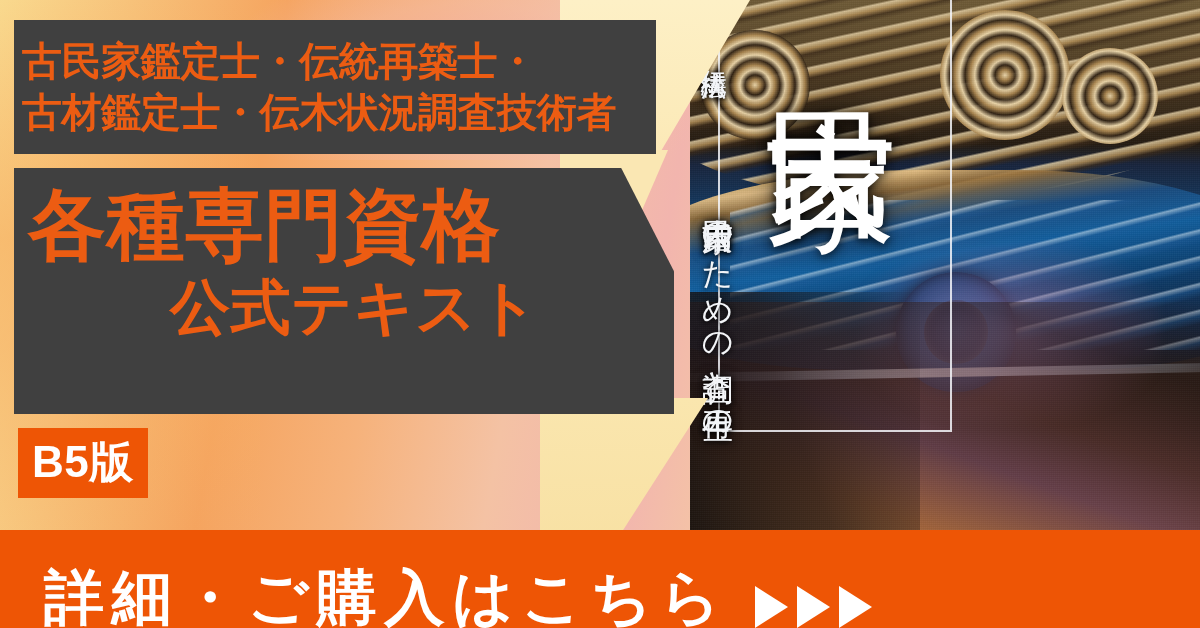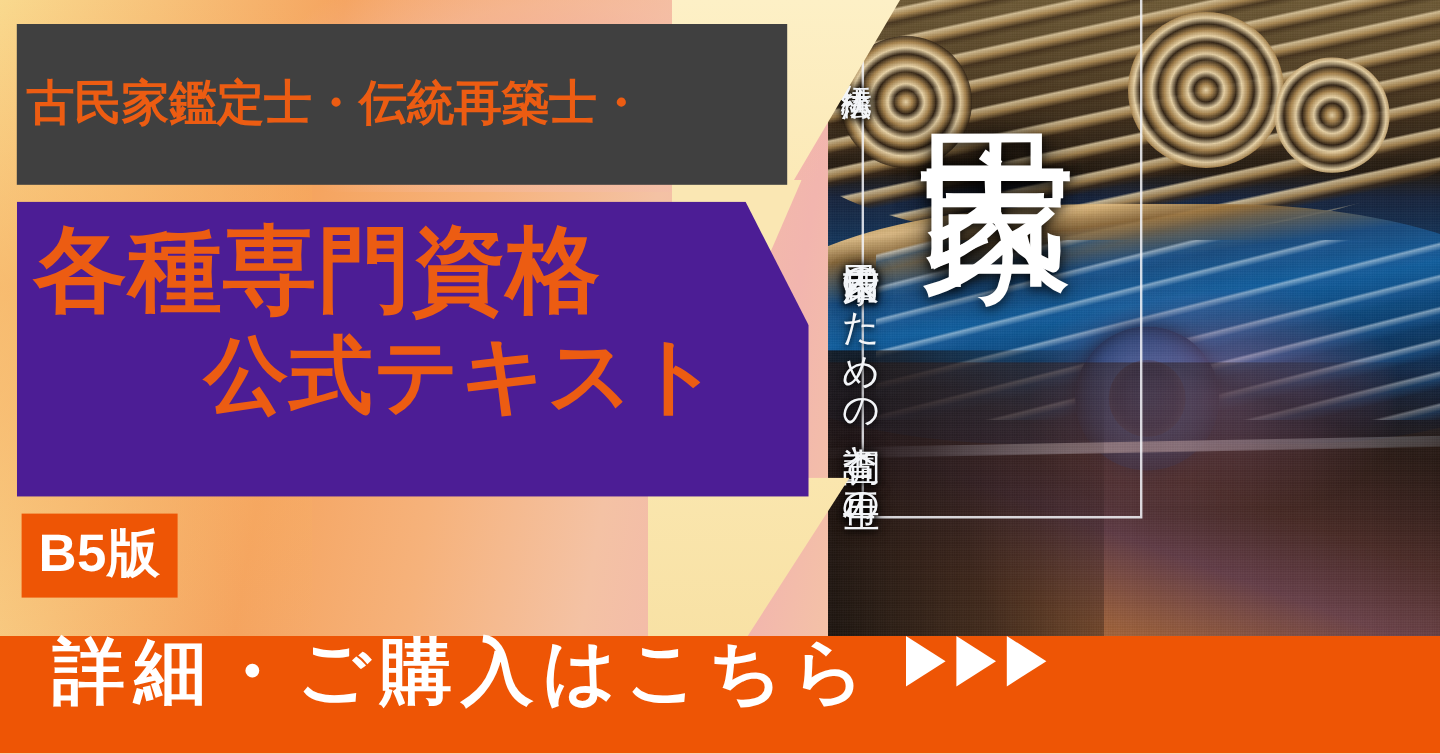--- a/index.html
+++ b/index.html
@@ -284,38 +284,38 @@
     line-height: 1.28;
     letter-spacing: -0.01em;
     white-space: nowrap;
   }
 
   
   .panel-main {
     position: absolute;
     left: 14px; top: 168px;
     width: 660px; height: 246px;
-    background: #4c1d95;
+    background: #404040;
     clip-path: polygon(0 0, 92% 0, 100% 42%, 100% 100%, 0 100%);
   }
   .headline-1 {
     position: absolute;
     left: 14px; top: 18px;
     color: #ec5c12;
     font-size: 78px;
     font-weight: 700;
     line-height: 1;
     letter-spacing: 0.01em;
     white-space: nowrap;
   }
   .headline-2 {
     position: absolute;
     left: 156px; top: 110px;
     color: #ec5c12;
-    font-size: 70px;
+    font-size: 60px;
     font-weight: 700;
     line-height: 1;
     letter-spacing: 0.01em;
     white-space: nowrap;
   }
 
   
   .price-row {
     position: absolute;
     left: 18px; top: 428px;
@@ -342,21 +342,21 @@
     letter-spacing: -0.01em;
   }
 
   
   .cta-bar {
     position: absolute;
     left: 0; top: 530px;
     width: 1200px; height: 98px;
     background: #ee5505;
     display: flex;
-    align-items: flex-start;
+    align-items: flex-end;
     padding-left: 44px;
     box-sizing: border-box;
   }
   .cta-text {
     color: #ffffff;
     font-size: 60px;
     font-weight: 700;
     line-height: 1;
     letter-spacing: 0.13em;
     white-space: nowrap;
@@ -403,20 +403,21 @@
     <div class="cv-cap cv-cap-top">伝統構法</div>
     <div class="cv-cap cv-cap-main">古民家活用のための調査と再生の</div>
   </div>
 
   <div class="wedge-cream-top"></div>
   <div class="wedge-cream-mid"></div>
   <div class="wedge-cream-bottom"></div>
 
   <div class="panel-top">
     <div class="cert-line">古民家鑑定士・伝統再築士・</div>
+    <div class="cert-line">古材鑑定士・伝木状況調査技術者</div>
   </div>
 
   <div class="panel-main">
     <div class="headline-1">各種専門資格</div>
     <div class="headline-2">公式テキスト</div>
   </div>
 
   <div class="price-row">
     <div class="badge-size">B5版</div>
   </div>

